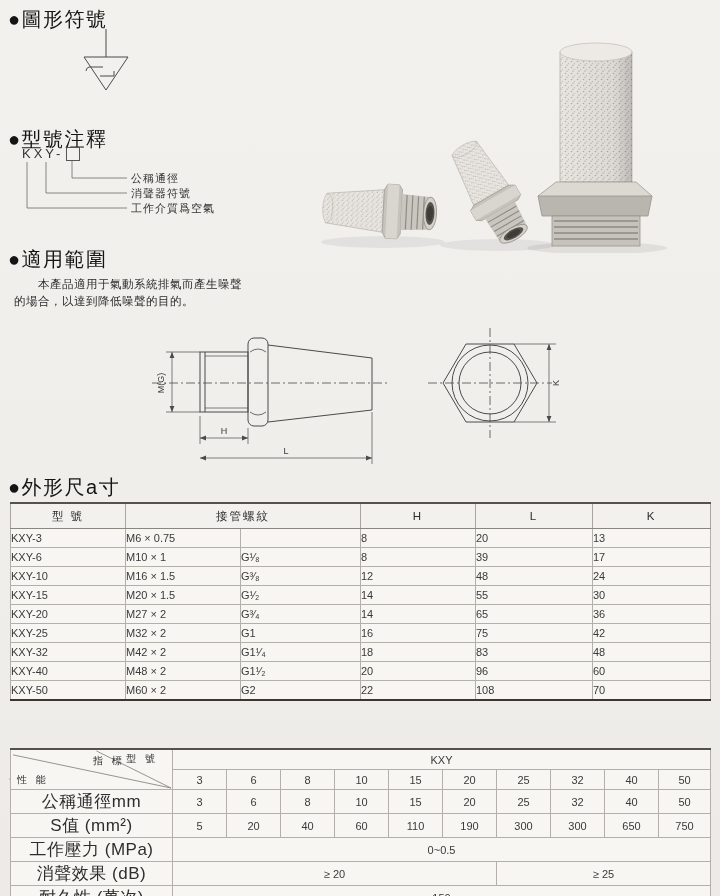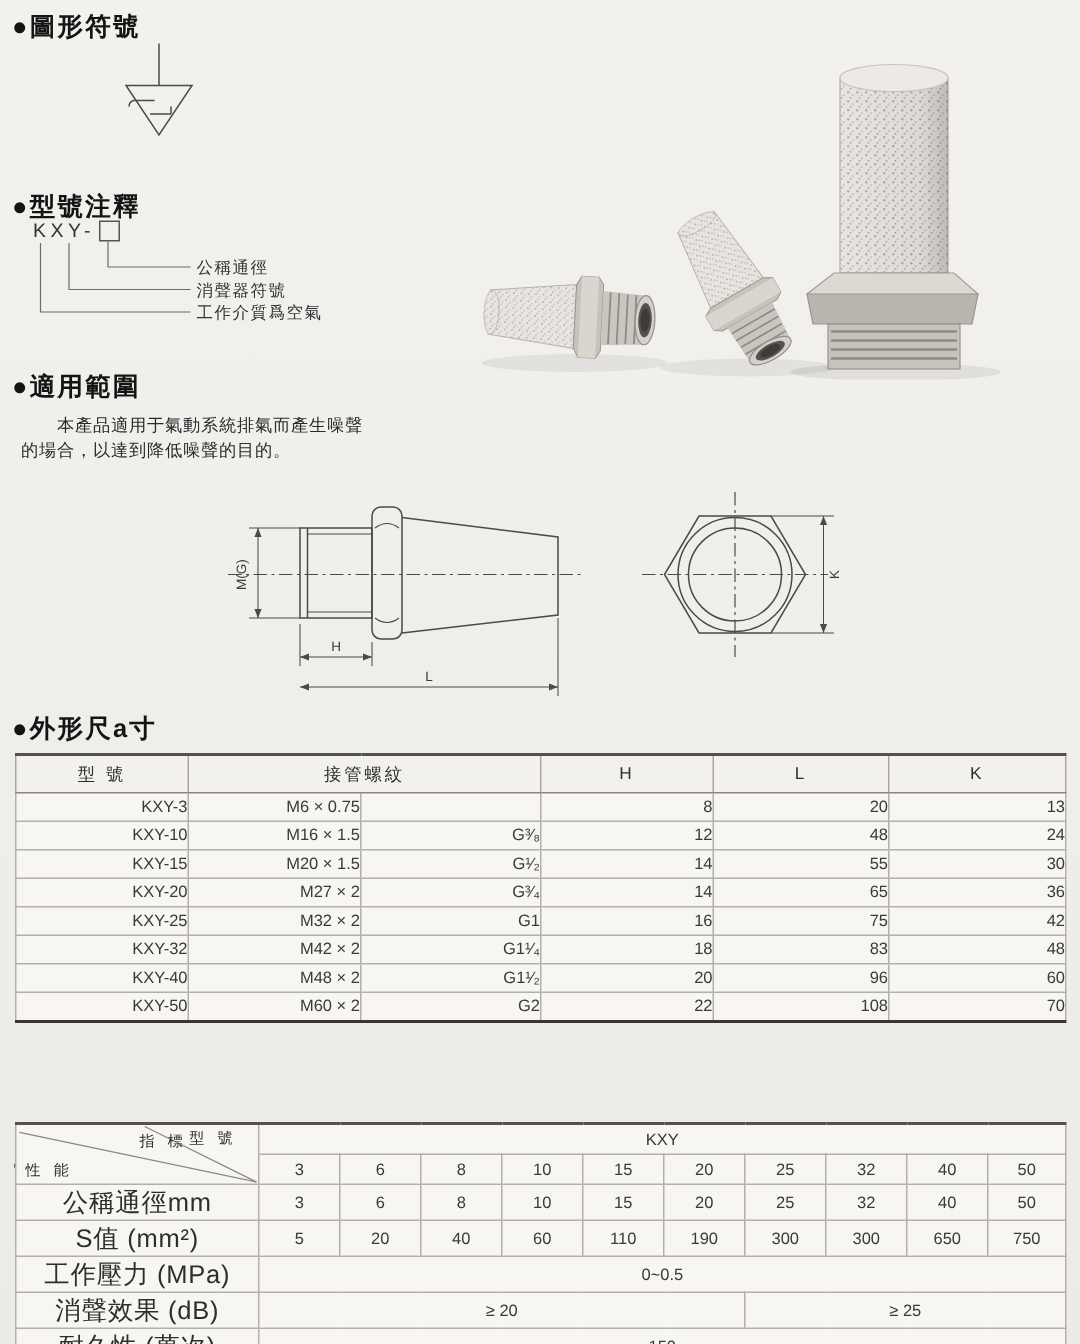--- a/index.html
+++ b/index.html
@@ -2,21 +2,21 @@
 <html><head>
 <meta charset="utf-8">
 <style>
   html,body { margin:0; padding:0; background:#e6e4e1; }
   .page {
     position:relative; width:720px; height:896px; overflow:hidden;
     background: linear-gradient(180deg,#f3f1ee 0%,#f0eeeb 55%,#edebe7 100%);
     font-family:"Liberation Sans", sans-serif; color:#222;
   }
   .sec-title {
-    position:absolute; margin:0; font-size:17px; font-weight:bold;
+    position:absolute; margin:0; font-size:20px; font-weight:normal;
     color:#141414; letter-spacing:1.5px; white-space:nowrap;
   }
   .t-symbol { left:8px;  top:6px;   }
   .t-model  { left:8px;  top:126px; }
   .t-range  { left:8px;  top:246px; }
   .t-dims   { left:8px;  top:474px; }
   .t-params { left:8px;  top:722px;margin-top:43px; }
 
   .abs { position:absolute; }
 
@@ -34,21 +34,21 @@
   .para .ind { padding-left:24px; }
 
   
   table { border-collapse:collapse; table-layout:fixed; }
   .dims {
     position:absolute; left:10px; top:502px; width:700px;
     background:#f7f6f3; border:1px solid #6b6862; border-top:2px solid #55524d; border-bottom:2.5px solid #3c3631;
   }
   .dims th { height:22px; font-size:11.5px; font-weight:normal; color:#2e2e2e; letter-spacing:2px;
              border:1px solid #a9a6a0; border-bottom:1.5px solid #8a8780; text-align:center; background:#f3f1ee; }
-  .dims td { height:18px; font-size:11px; color:#3a3a3a; border:1px solid #b3b0aa; text-align:right; padding:0; }
+  .dims td { height:18px; font-size:11px; color:#3a3a3a; border:1px solid #b3b0aa; text-align:left; padding:0; }
 
   .params {
     position:absolute; left:10px; top:748px; width:700px;
     background:#f7f6f3; border:1px solid #6b6862; border-top:2px solid #55524d; border-bottom:2.5px solid #3a2e28;
   }
   .params td { height:19px; font-size:11px; color:#3a3a3a; border:1px solid #b3b0aa; text-align:center; padding:0; }
   .params td.lbl { font-size:17px; color:#2e2e2e; letter-spacing:0.5px; }
   .params td.corner { position:relative; padding:0; }
   .corner-svg { position:absolute; left:0; top:0; width:100%; height:100%; }
   .c-txt { position:absolute; font-size:10px; color:#2e2e2e; letter-spacing:3px; white-space:nowrap; }
@@ -227,20 +227,28 @@
     <tbody>
       <tr>
           <td>KXY-3</td>
           <td>M6 × 0.75</td>
           <td></td>
           <td>8</td>
           <td>20</td>
           <td>13</td>
         </tr>
       <tr>
+          <td>KXY-6</td>
+          <td>M10 × 1</td>
+          <td>G¹⁄₈</td>
+          <td>8</td>
+          <td>39</td>
+          <td>17</td>
+        </tr>
+      <tr>
           <td>KXY-10</td>
           <td>M16 × 1.5</td>
           <td>G³⁄₈</td>
           <td>12</td>
           <td>48</td>
           <td>24</td>
         </tr>
       <tr>
           <td>KXY-15</td>
           <td>M20 × 1.5</td>

